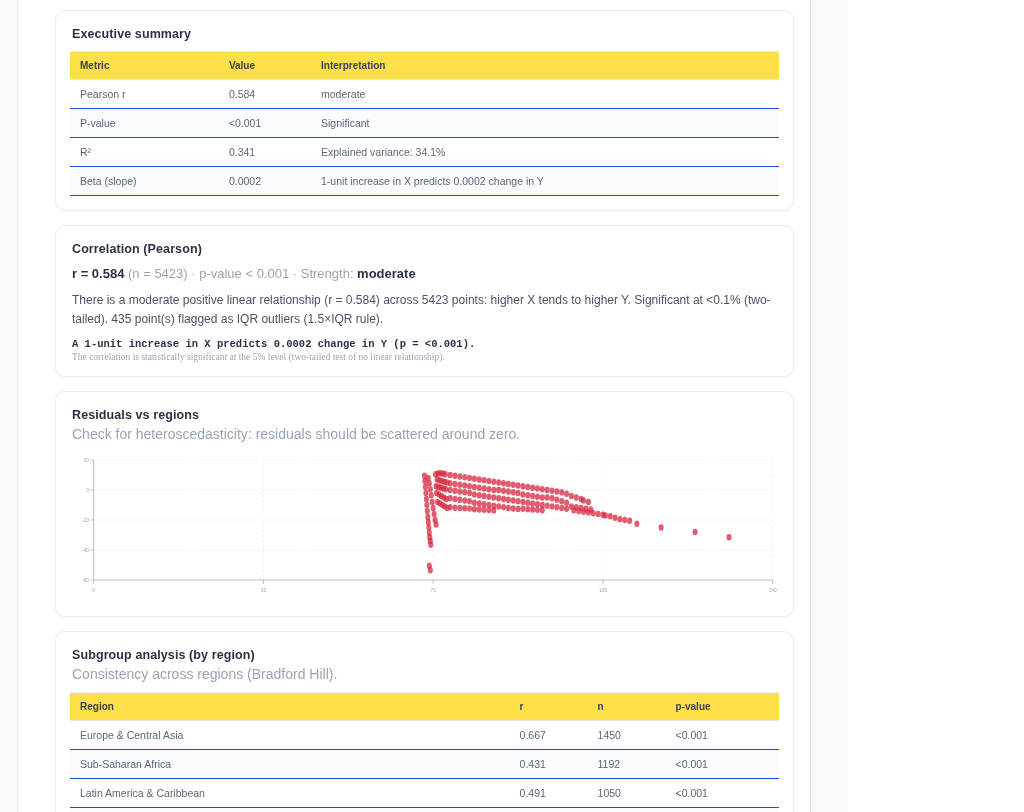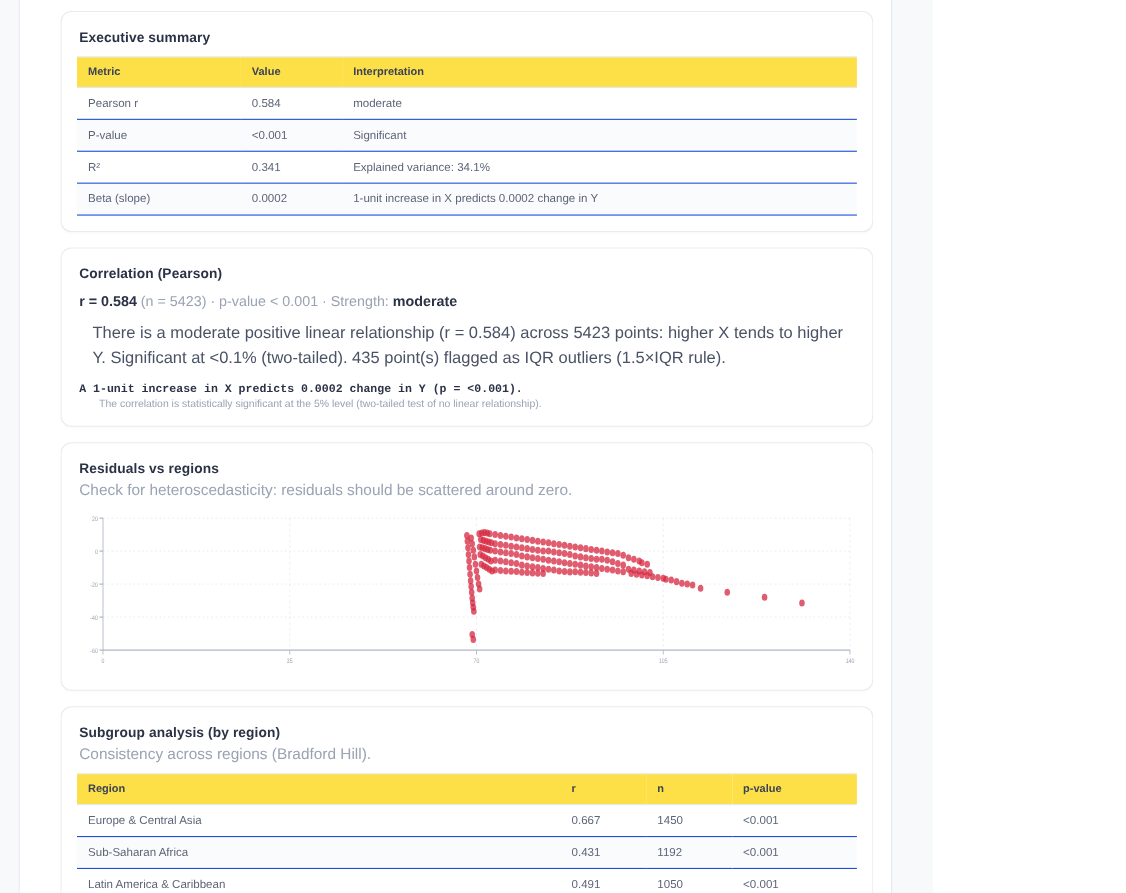--- a/index.html
+++ b/index.html
@@ -43,25 +43,25 @@
   }
   table.tbl tbody td {
     padding: 8px 10px; color: #5c6578; border-bottom: 1px solid #1d4ed8;
   }
   table.tbl tbody tr:nth-child(even) { background: #fafbfd; }
 
   .corr-line { font-size: 13px; color: #3b4256; margin: 0 0 10px 2px; }
   .corr-line b { font-weight: 700; color: #2b3246; }
   .corr-line .muted { color: #9aa3b4; font-weight: 400; }
   .corr-para {
-    font-size: 15px; color: #4a5265; line-height: 1.55;
-    margin: 0 0 10px 14px; max-width: 880px;
+    font-size: 12px; color: #4a5265; line-height: 1.55;
+    margin: 0 0 10px 2px; max-width: 880px;
   }
   .corr-strong { font-size: 10.5px; font-weight: 700; color: #2b3246; margin: 0 0 2px 2px; font-family: Liberation Mono, monospace; }
-  .corr-foot { font-size: 9.5px; color: #9aa3b4; margin: 0 0 0 20px; }
+  .corr-foot { font-size: 9.5px; color: #9aa3b4; margin: 0 0 0 2px; font-family: Liberation Serif, serif; }
 
   .chartwrap { position: relative; width: 100%; height: 150px; margin-top: 6px; }
   .chartwrap svg { display: block; width: 100%; height: 150px; }
 
   .tick-lbl { font-family: "Liberation Sans", sans-serif; font-size: 6px; fill: #9aa3b4; }
 </style>
 </head>
 <body>
 
 <div id="root">

